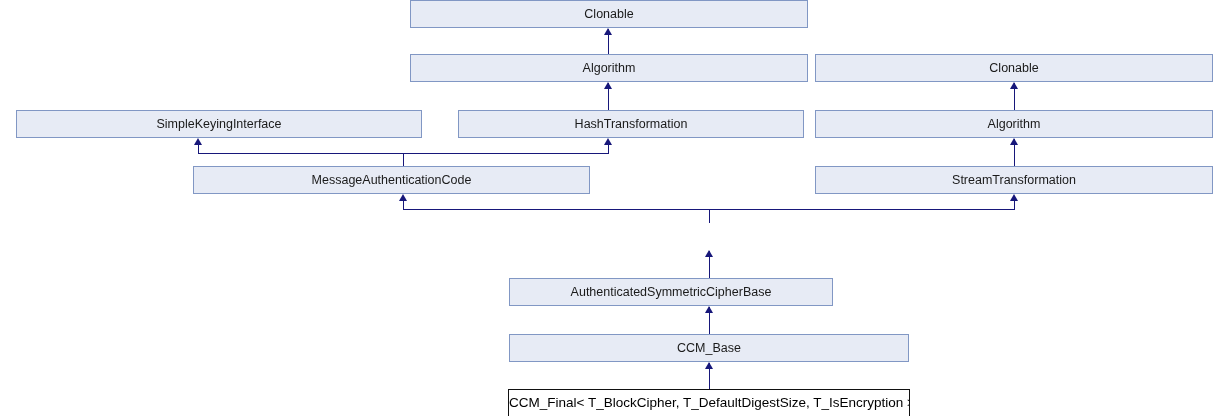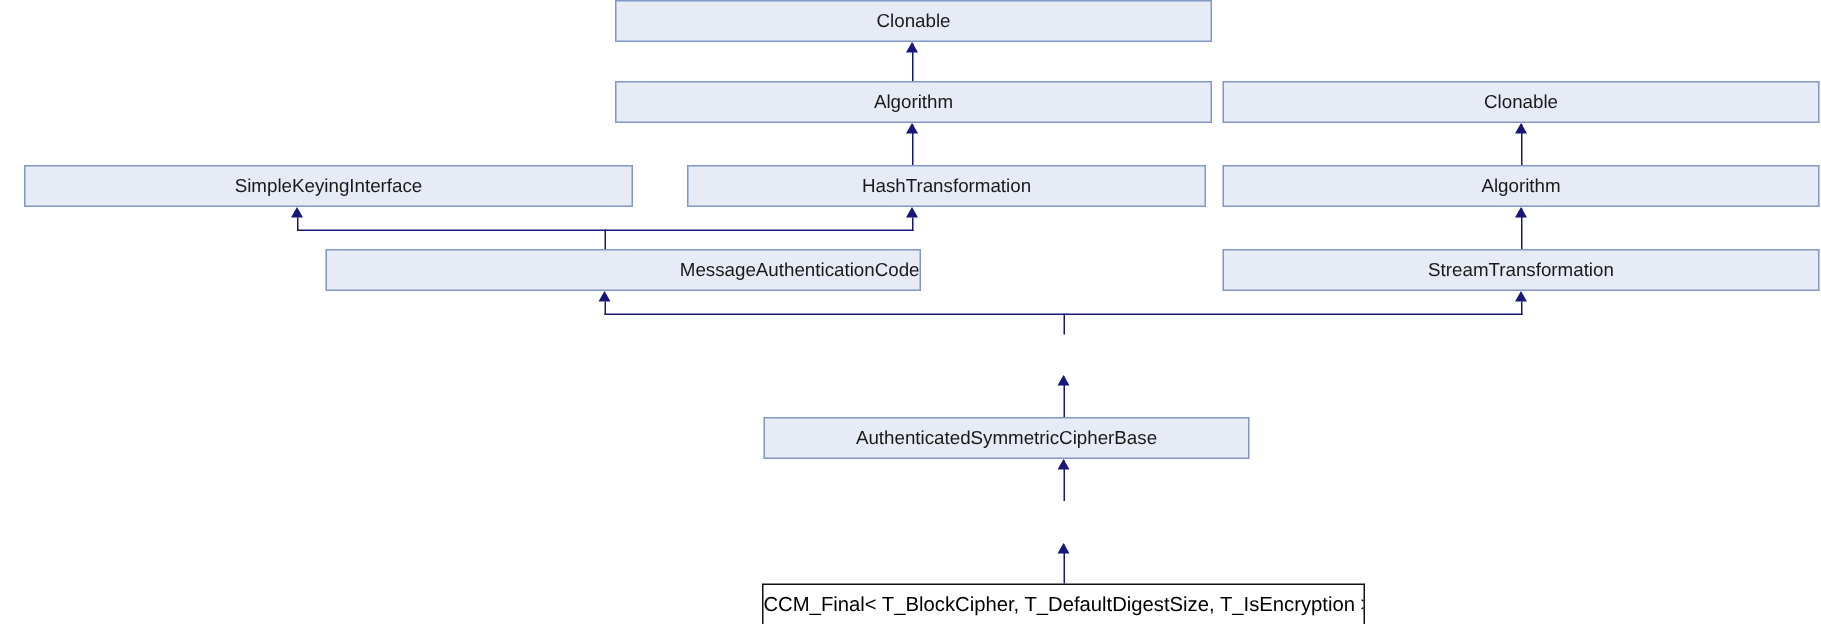--- a/index.html
+++ b/index.html
@@ -101,23 +101,24 @@
   <div class="node" style="left:410px; top:54px; width:398px;">Algorithm</div>
 
   <div class="node" style="left:815px; top:54px; width:398px;">Clonable</div>
 
   <div class="node" style="left:0px; top:110px; width:406px;margin-left:16px;">SimpleKeyingInterface</div>
 
   <div class="node" style="left:410px; top:110px; width:346px;margin-left:48px;">HashTransformation</div>
 
   <div class="node" style="left:815px; top:110px; width:398px;">Algorithm</div>
 
-  <div class="node" style="left:217px; top:166px; width:397px;text-align:right;">MessageAuthenticationCode</div>
+  <div class="node" style="left:193px; top:166px; width:397px;">MessageAuthenticationCode</div>
 
   <div class="node" style="left:815px; top:166px; width:398px;">StreamTransformation</div>
 
 
   <div class="node" style="left:509px; top:278px; width:324px;">AuthenticatedSymmetricCipherBase</div>
 
+  <div class="node" style="left:509px; top:334px; width:400px;">CCM_Base</div>
 
   <div class="node leaf" style="left:508px; top:389px; width:402px;">CCM_Final&lt; T_BlockCipher, T_DefaultDigestSize, T_IsEncryption &gt;</div>
 
 </div>
 
 </body></html>

